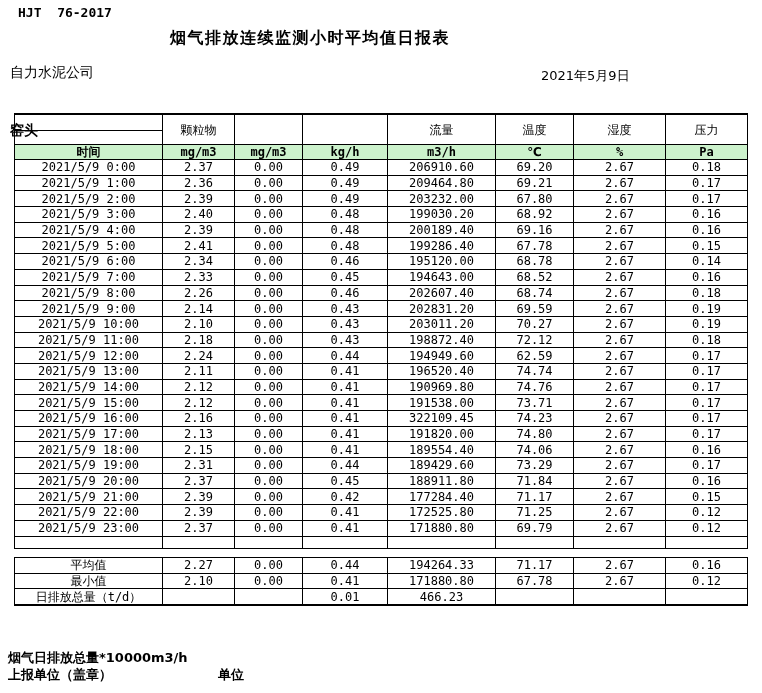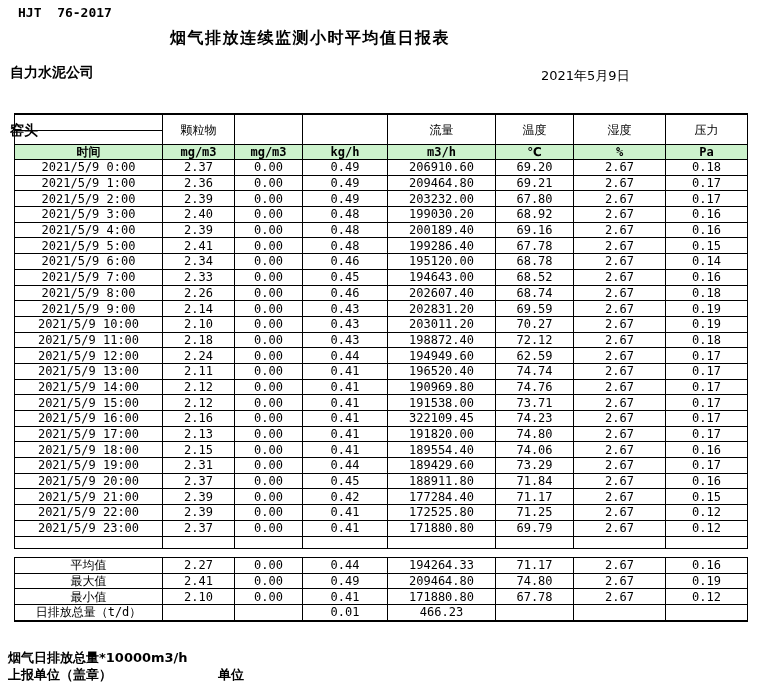--- a/index.html
+++ b/index.html
@@ -6,21 +6,21 @@
   body{
     width:762px;height:693px;background:#ffffff;color:#000;
     position:relative;overflow:hidden;
     font-family:"DejaVu Sans",sans-serif;
     --green:#ccf2cc;
   }
   .abs{position:absolute;}
   .std{left:10px;top:5px;font-family:"DejaVu Sans Mono","Liberation Mono",monospace;
        font-weight:bold;font-size:13px;white-space:pre;padding-left:8px;}
   .title{left:170px;top:28px;font-size:16px;font-weight:bold;letter-spacing:1.5px;}
-  .company{left:10px;top:64px;font-size:14px;font-weight:bold;text-align:right;}
+  .company{left:10px;top:64px;font-size:14px;font-weight:normal;text-align:right;}
   .station{left:10px;top:82px;font-size:14px;font-weight:bold;margin-top:40px;}
   .date{left:541px;top:67px;font-size:13px;}
 
   table{
     border-collapse:collapse;table-layout:fixed;position:absolute;left:14px;
     font-family:"DejaVu Sans Mono","DejaVu Sans",monospace;
     font-size:12px;
   }
   #main-table{top:113px;border:1px solid #000;border-top:2px solid #000;}
   #summary-table{top:557px;border:1px solid #000;border-bottom:2px solid #000;}
@@ -354,30 +354,20 @@
         <td>平均值</td>
         <td>2.27</td>
         <td>0.00</td>
         <td>0.44</td>
         <td>194264.33</td>
         <td>71.17</td>
         <td>2.67</td>
         <td>0.16</td>
       </tr>
       <tr>
-        <td>最大值</td>
-        <td>2.41</td>
-        <td>0.00</td>
-        <td>0.49</td>
-        <td>209464.80</td>
-        <td>74.80</td>
-        <td>2.67</td>
-        <td>0.19</td>
-      </tr>
-      <tr>
         <td>最小值</td>
         <td>2.10</td>
         <td>0.00</td>
         <td>0.41</td>
         <td>171880.80</td>
         <td>67.78</td>
         <td>2.67</td>
         <td>0.12</td>
       </tr>
       <tr>

